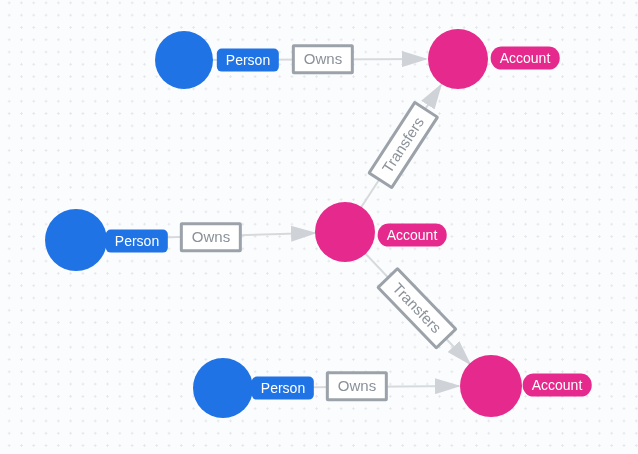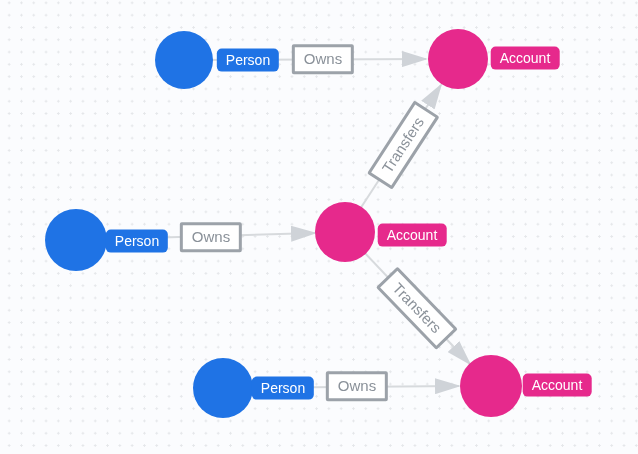--- a/index.html
+++ b/index.html
@@ -24,21 +24,21 @@
     position: absolute;
     transform: translate(-50%, -50%);
     color: #ffffff;
     font-size: 14px;
     line-height: 1.2;
     padding: 3px 9px;
     border-radius: 5px;
     white-space: nowrap;
   }
   .person-pill { background: #1F73E5; }
-  .account-pill { background: #E6298C; }
+  .account-pill { background: #E6298C; border-radius: 11px; }
   .rel-box {
     position: absolute;
     transform: translate(-50%, -50%);
     background: #ffffff;
     border: 3px solid #9CA2A9;
     color: #8A9199;
     font-size: 15px;
     line-height: 1.3;
     padding: 2px 9px;
     border-radius: 2px;

